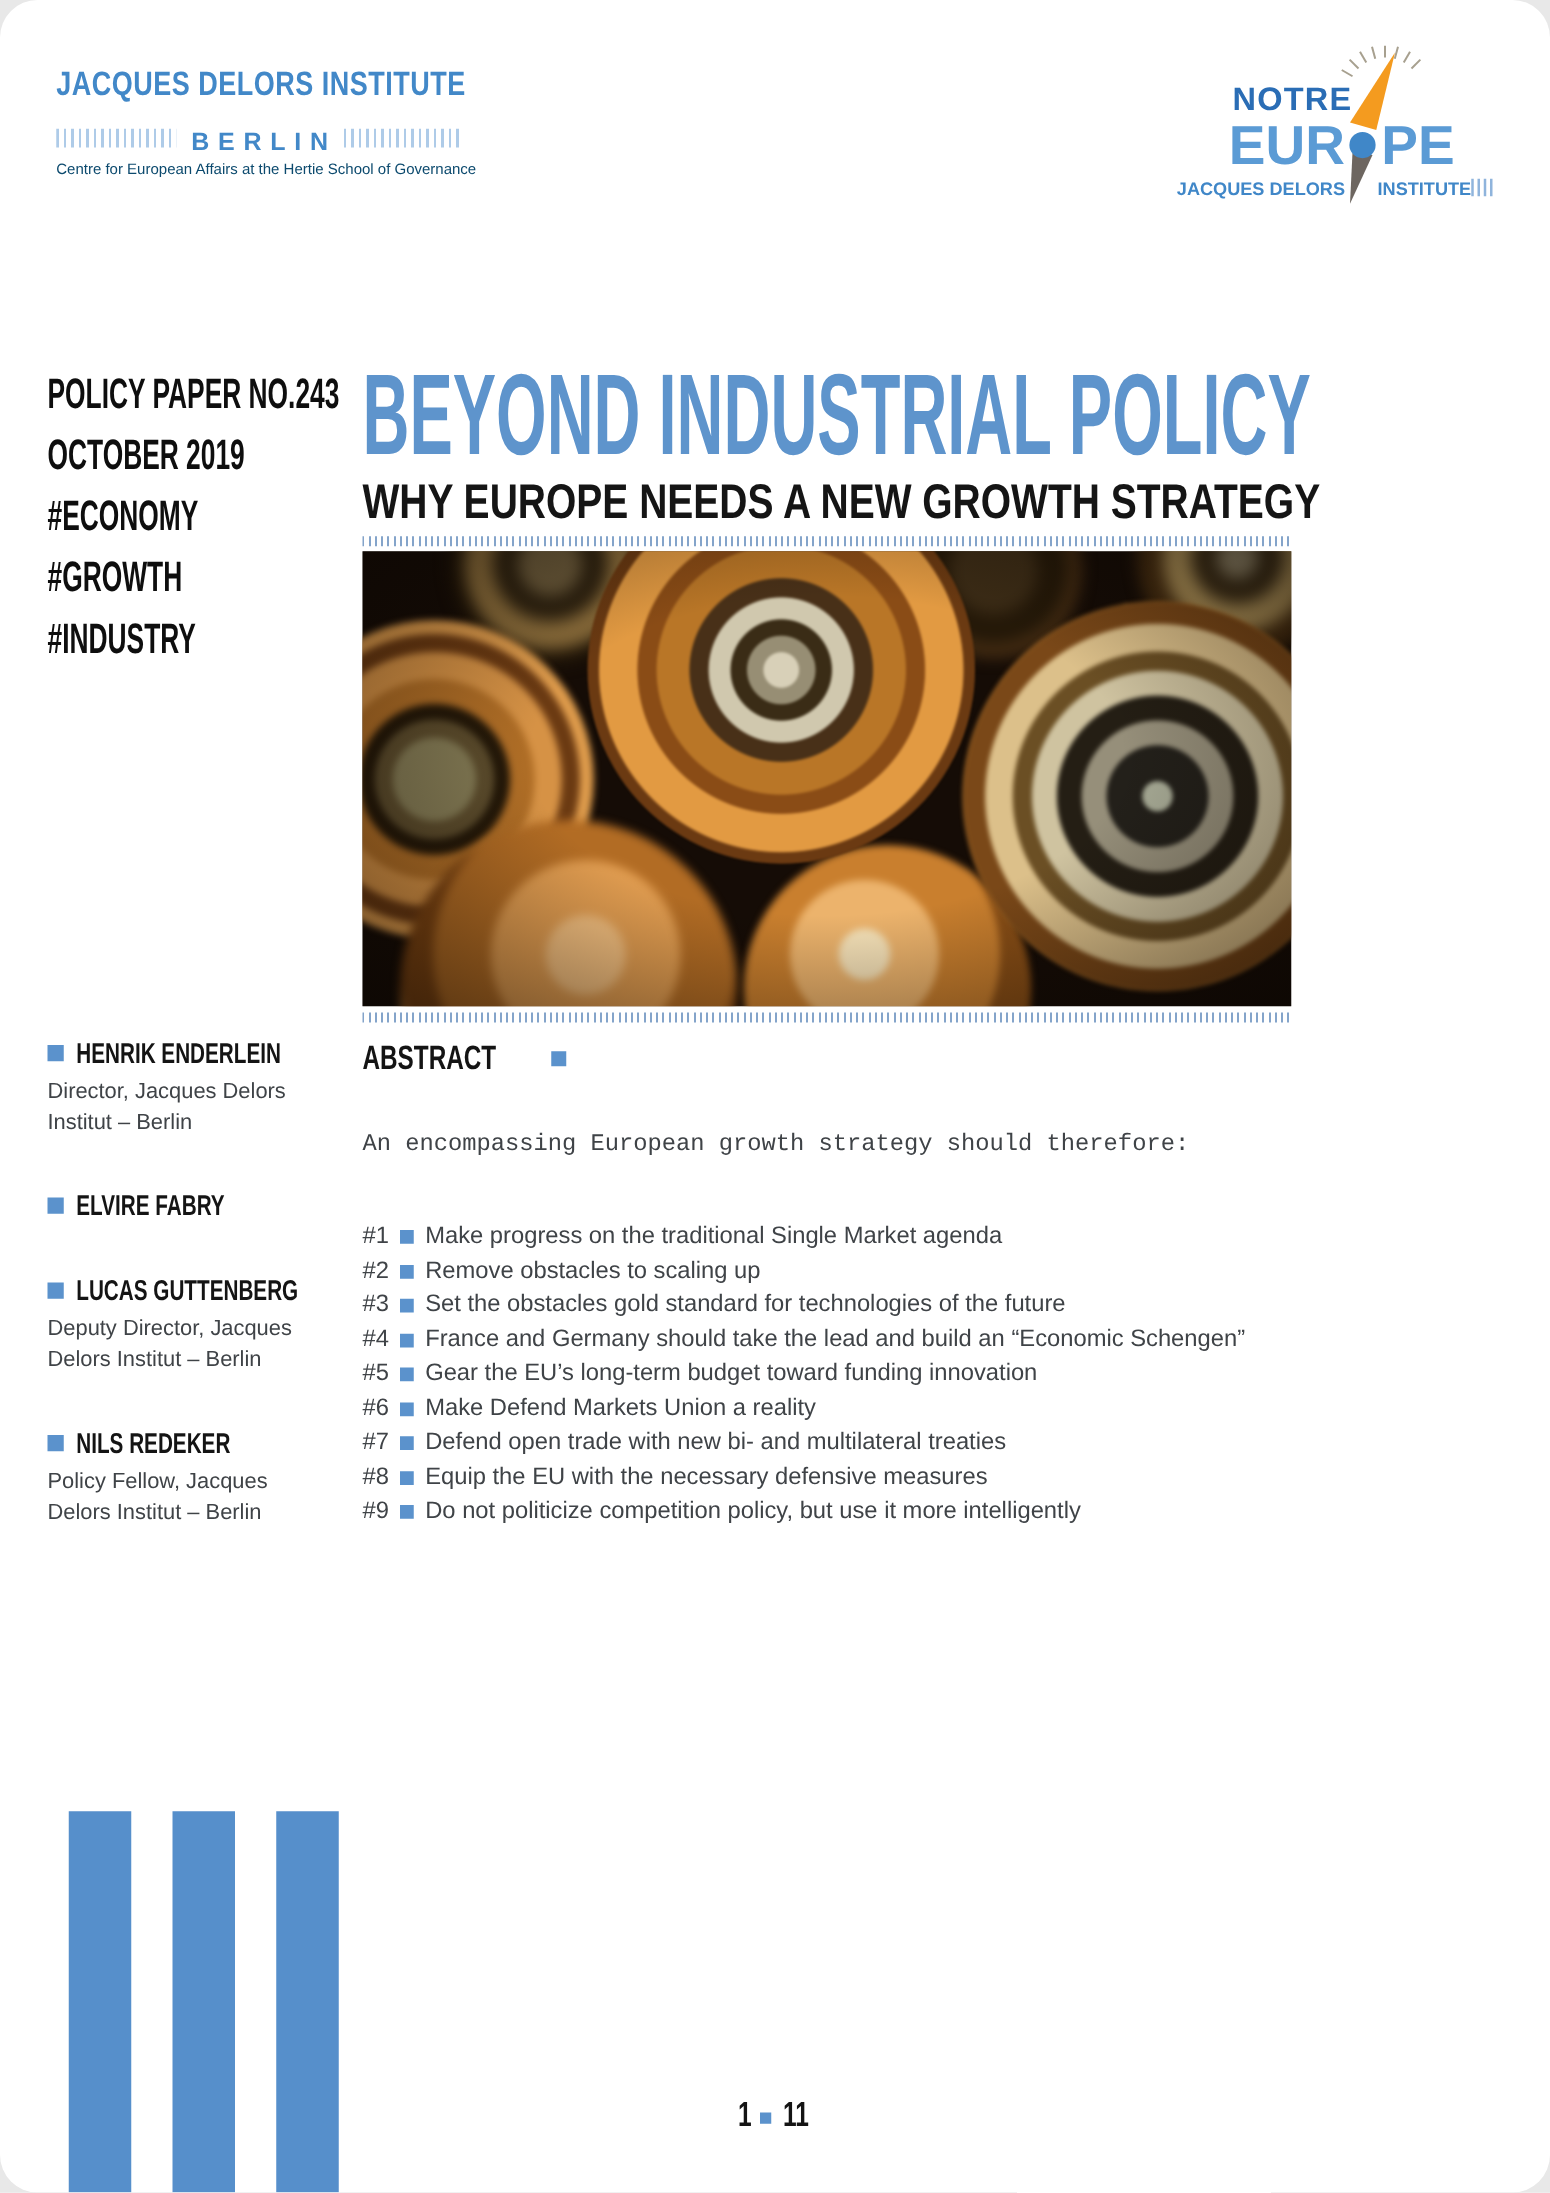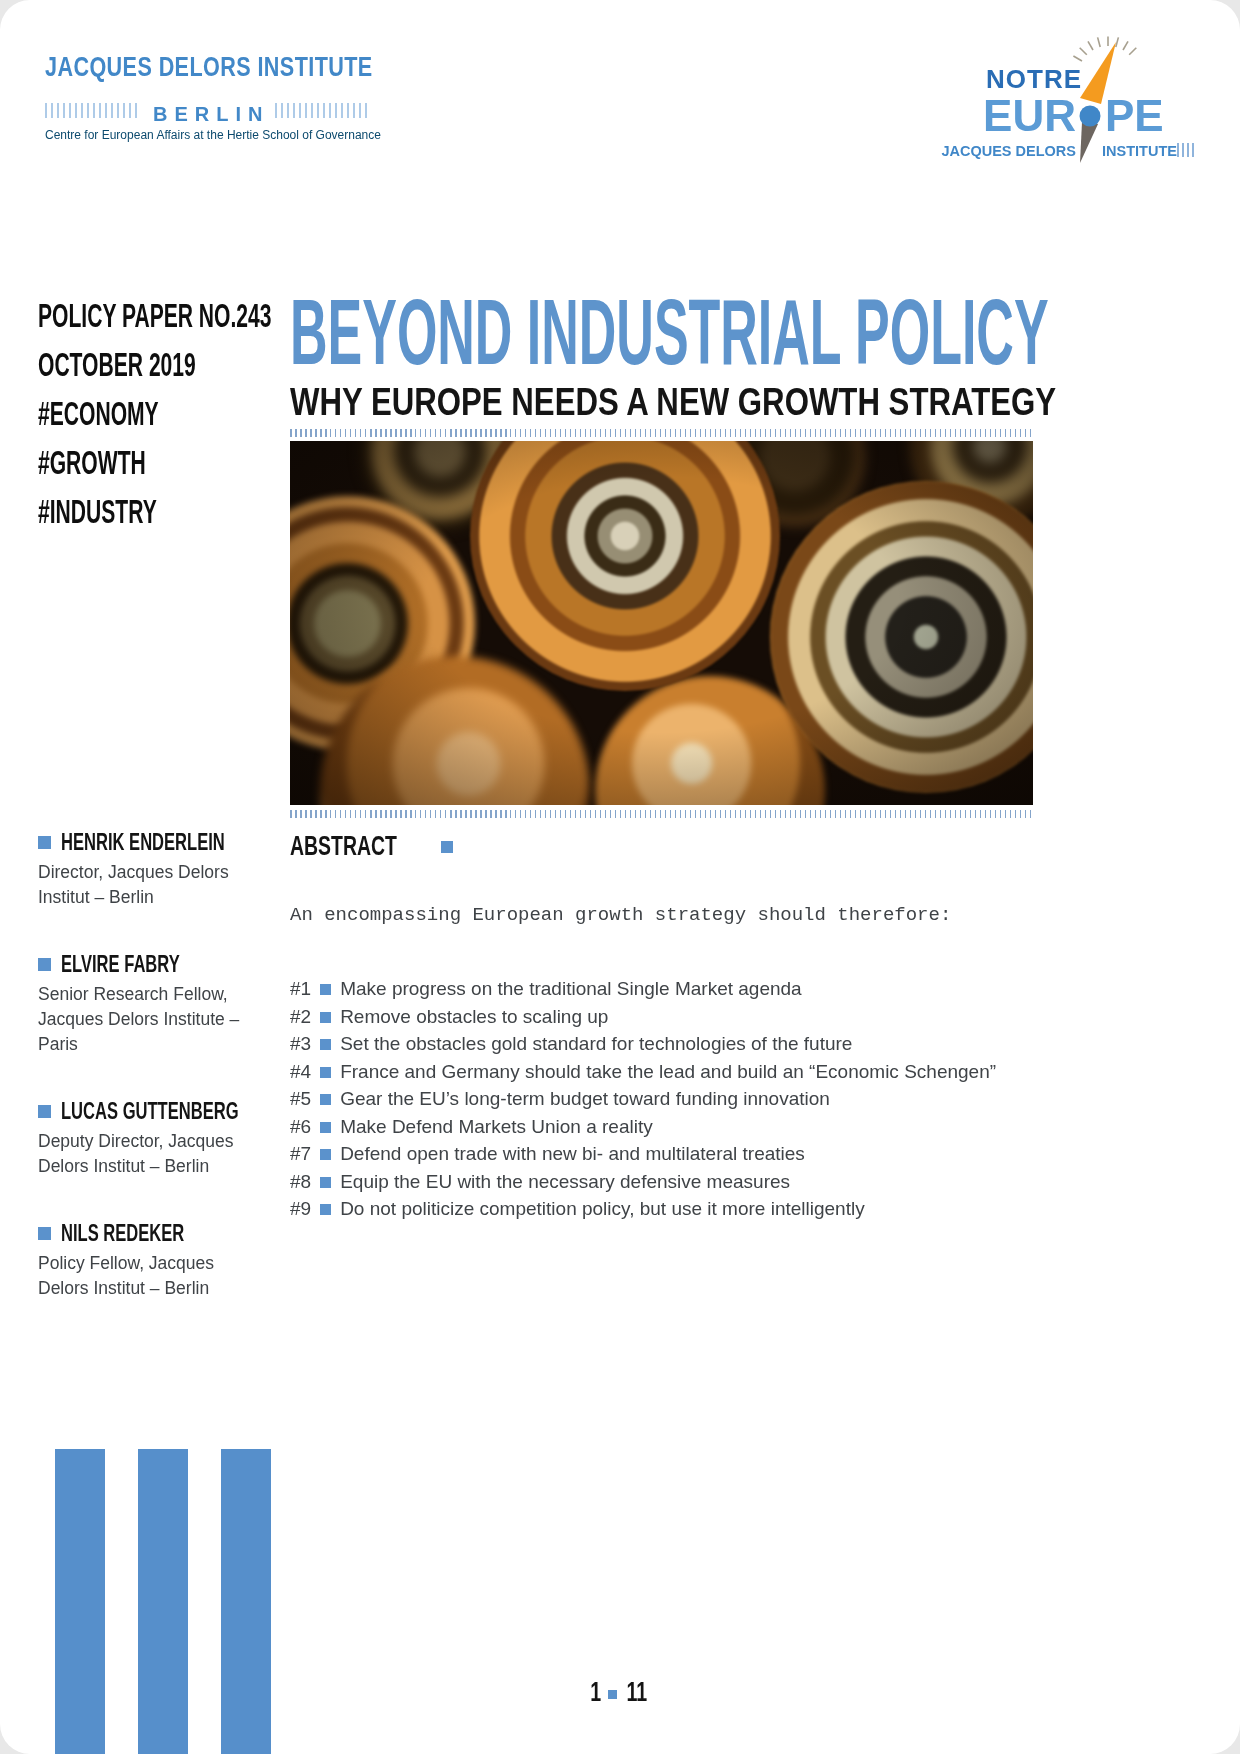--- a/index.html
+++ b/index.html
@@ -154,21 +154,20 @@
         <span class="sq author-bullet"></span>
         <span class="author-name cond">HENRIK ENDERLEIN</span>
       </div>
       <div class="author-role">Director, Jacques Delors Institut – Berlin</div>
     </div>
       <div class="author">
       <div class="author-name-row">
         <span class="sq author-bullet"></span>
         <span class="author-name cond">ELVIRE FABRY</span>
       </div>
-      <div class="author-role">Senior Research Fellow, Jacques Delors Institute – Paris</div>
     </div>
       <div class="author">
       <div class="author-name-row">
         <span class="sq author-bullet"></span>
         <span class="author-name cond">LUCAS GUTTENBERG</span>
       </div>
       <div class="author-role">Deputy Director, Jacques Delors Institut – Berlin</div>
     </div>
       <div class="author">
       <div class="author-name-row">

